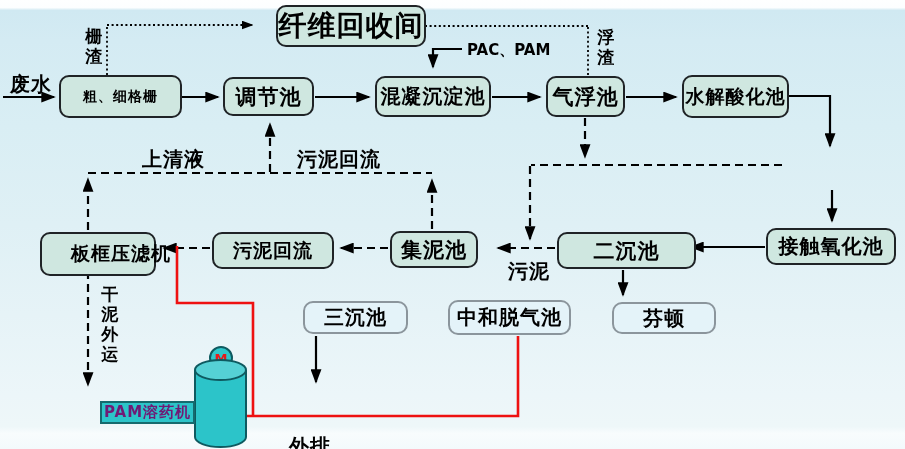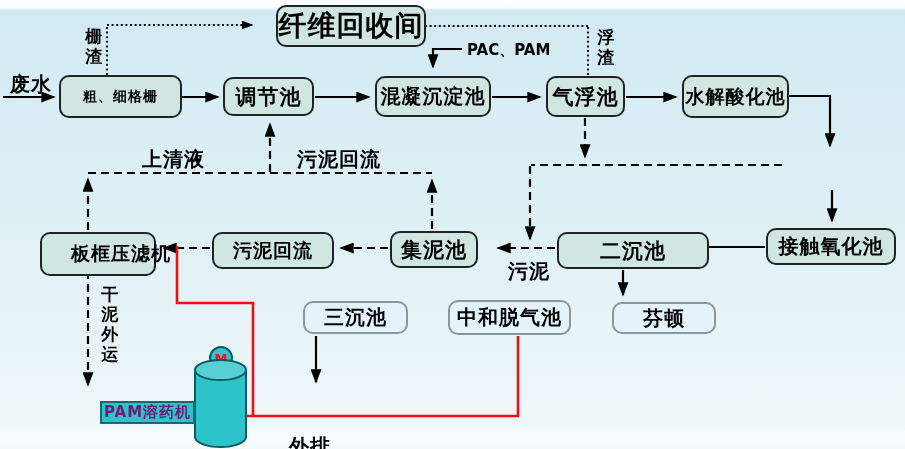--- a/index.html
+++ b/index.html
@@ -105,21 +105,21 @@
     </g>
   </svg>
 
   <div class="box" style="left:260px;top:5px;width:150px;height:42px;font-size:28px;margin-left:16px;">纤维回收间</div>
   <div class="box" style="left:59px;top:75px;width:123px;height:43px;font-size:14px;">粗、细格栅</div>
   <div class="box" style="left:223px;top:77px;width:91px;height:39px;">调节池</div>
   <div class="box" style="left:375px;top:76px;width:116px;height:41px;font-size:20px;">混凝沉淀池</div>
   <div class="box" style="left:546px;top:76px;width:79px;height:41px;">气浮池</div>
   <div class="box" style="left:682px;top:75px;width:107px;height:43px;font-size:19px;">水解酸化池</div>
   <div class="box" style="left:766px;top:228px;width:130px;height:37px;font-size:20px;">接触氧化池</div>
-  <div class="box" style="left:557px;top:232px;width:152px;height:37px;">二沉池</div>
+  <div class="box" style="left:557px;top:232px;width:139px;height:37px;">二沉池</div>
   <div class="box" style="left:390px;top:231px;width:88px;height:37px;">集泥池</div>
   <div class="box" style="left:212px;top:232px;width:122px;height:37px;font-size:19px;">污泥回流</div>
   <div class="box" style="left:40px;top:232px;width:116px;height:44px;font-size:19px;padding-left:46px;">板框压滤机</div>
   <div class="box lt" style="left:263px;top:301px;width:105px;height:33px;">三沉池</div>
   <div class="box lt" style="left:408px;top:300px;width:123px;height:35px;">中和脱气池</div>
   <div class="box lt" style="left:572px;top:302px;width:104px;height:32px;">芬顿</div>
 
   <div class="lbl" style="left:10px;top:71px;">废水</div>
   <div class="lbl vert" style="left:84px;top:26px;">栅渣</div>
   <div class="lbl vert" style="left:596px;top:27px;">浮渣</div>

